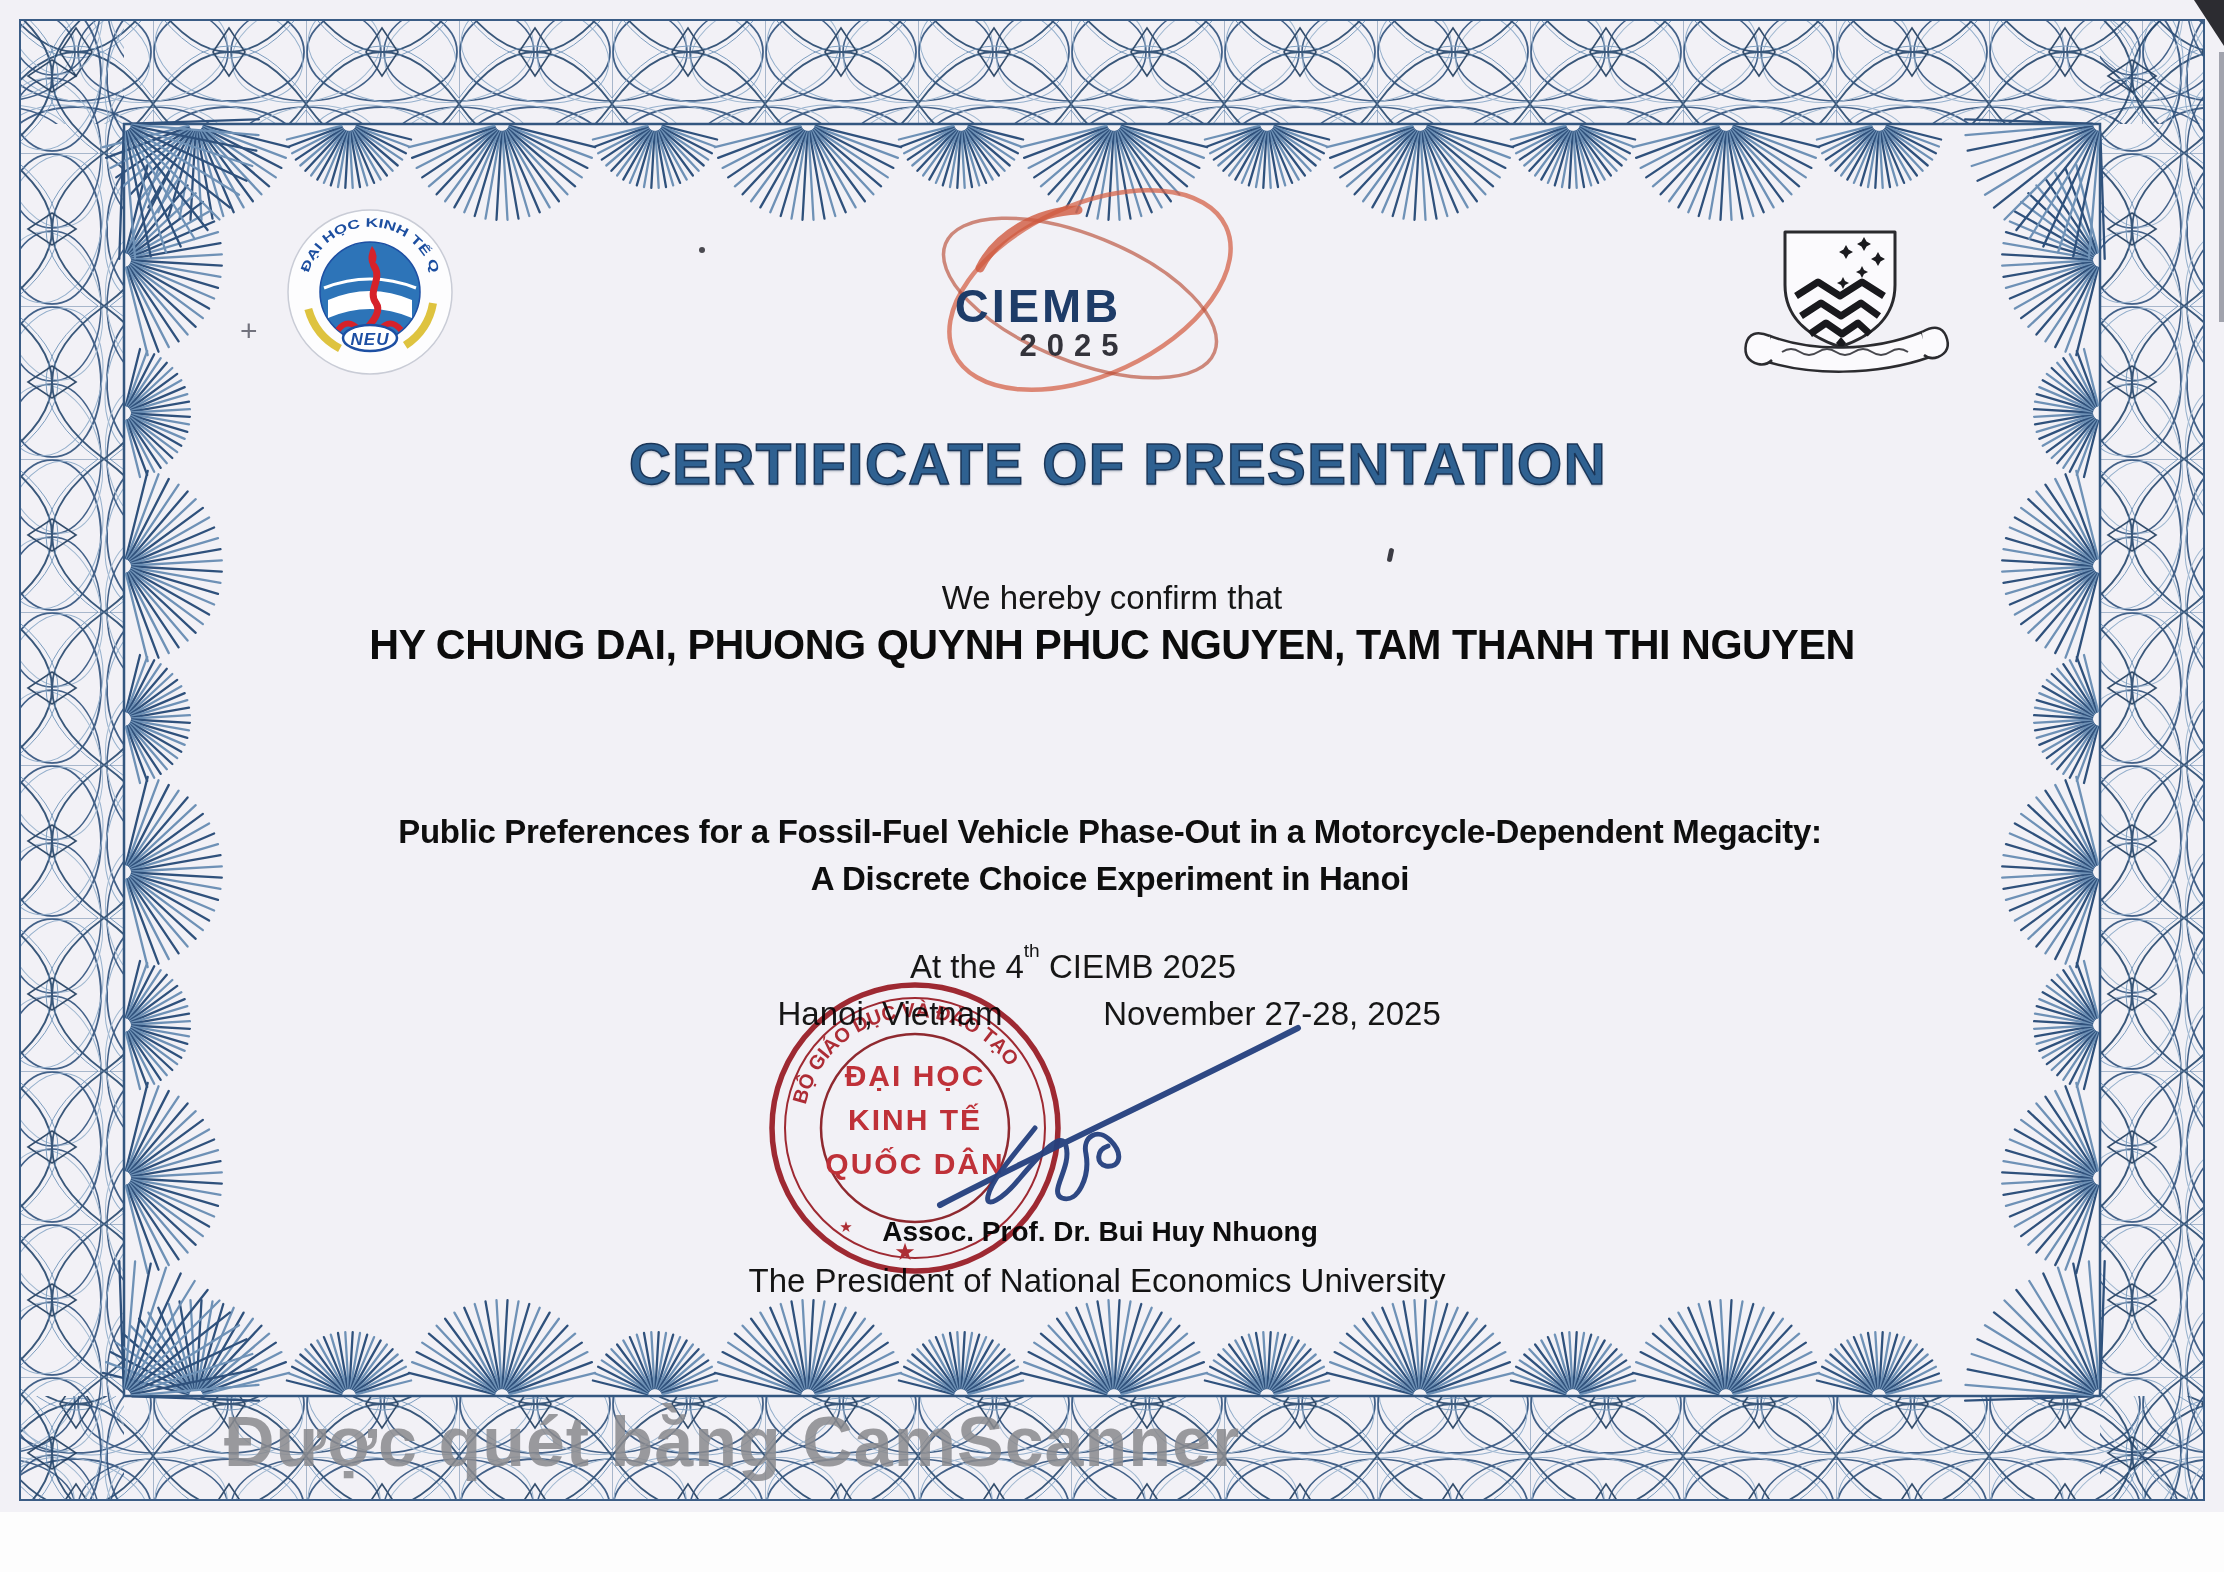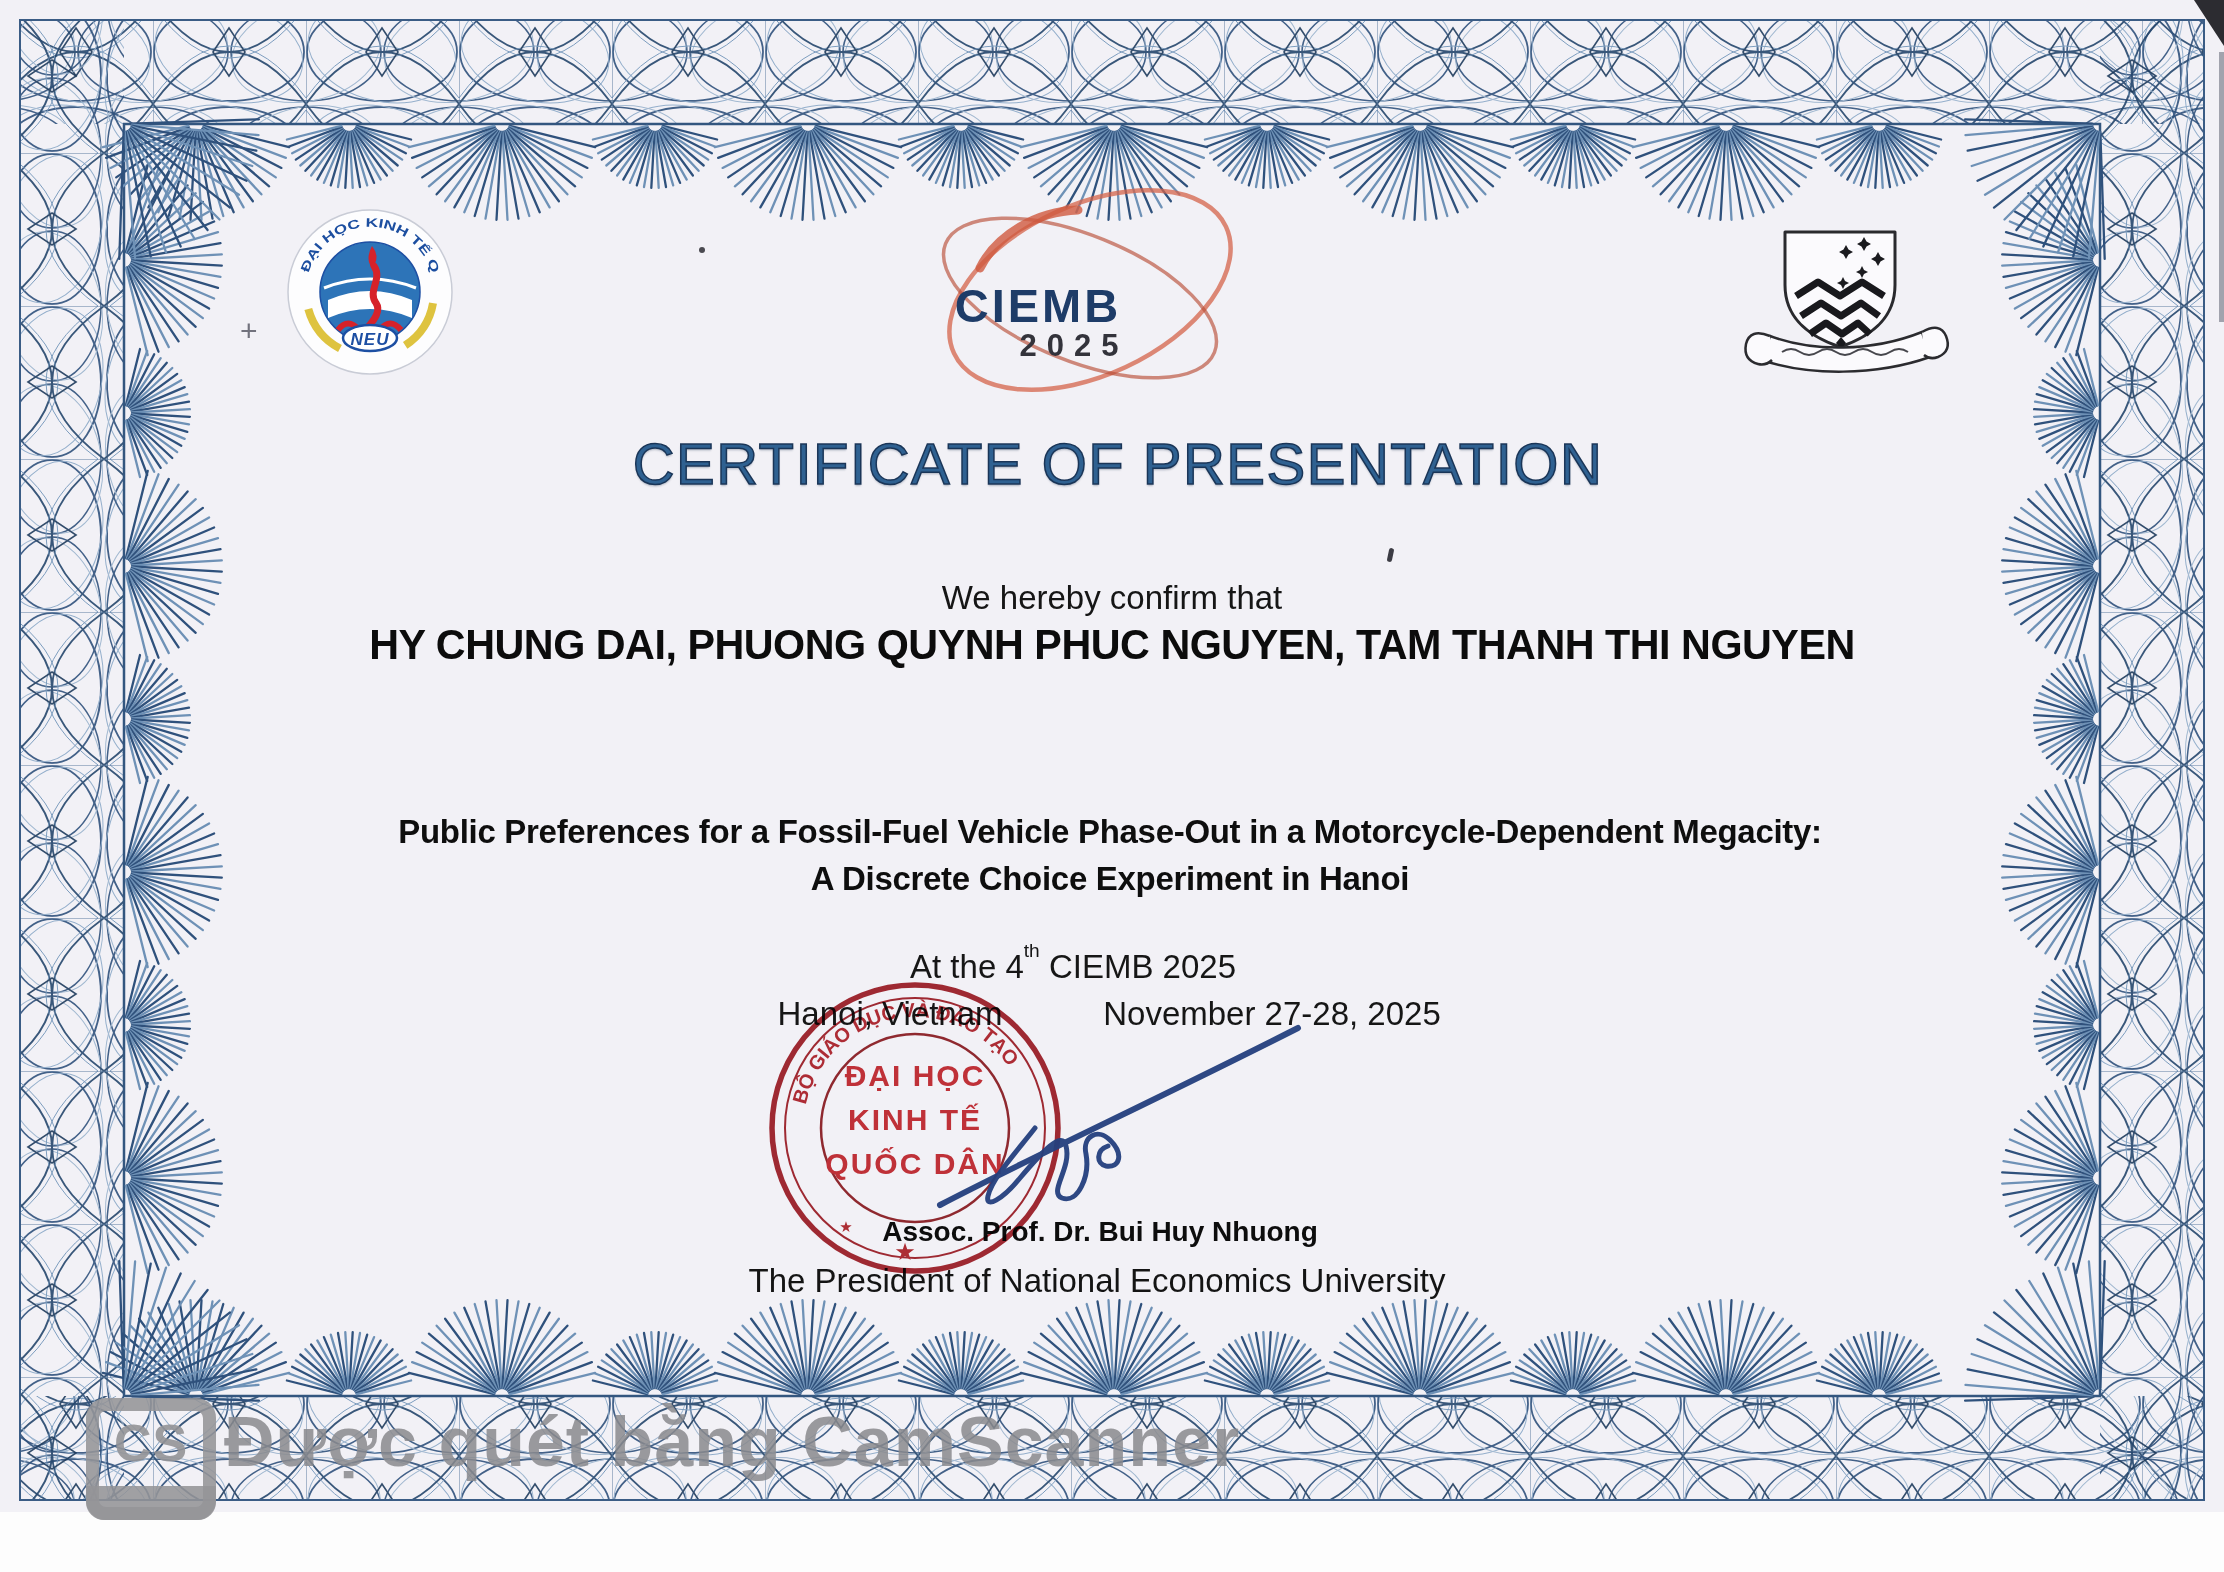--- a/index.html
+++ b/index.html
@@ -4,21 +4,21 @@
 <style>
   html,body{margin:0;padding:0;background:#ffffff;}
   body{width:2224px;height:1572px;overflow:hidden;position:relative;
        font-family:"Liberation Sans","DejaVu Sans",sans-serif;}
   #stage{position:absolute;inset:0;width:2224px;height:1572px;}
   .paper{position:absolute;left:0;top:0;width:2224px;height:1512px;background:#f2f1f6;z-index:0;}
   .bottom-strip{position:absolute;left:0;top:1512px;width:2224px;height:60px;background:#fdfdfd;z-index:0;}
   svg.layer{position:absolute;left:0;top:0;z-index:1;}
   #logos{z-index:2;}
   .txt{position:absolute;white-space:nowrap;transform:translateX(-50%);z-index:3;color:#161616;}
-  .cert-title{font-size:58px;font-weight:400;letter-spacing:1.5px;color:#2f6191;
+  .cert-title{font-size:58px;font-weight:700;letter-spacing:1.5px;color:#2f6191;
       -webkit-text-stroke:1.5px #1a3557;text-shadow:0 2px 2px rgba(25,45,75,.28);}
   .confirm{font-size:33px;}
   .names{font-size:43px;font-weight:800;color:#0c0c0c;letter-spacing:-.5px;
       transform:translateX(-50%) scaleX(.96);}
   .gave{font-size:33px;}
   .ptitle{font-size:34px;font-weight:700;color:#0e0e0e;letter-spacing:-.3px;
       transform:translateX(-50%) scaleX(.97);}
   .atline{font-size:33px;}
   .atline sup{font-size:.58em;position:relative;top:-.45em;}
   .locdate{font-size:33px;}
@@ -1159,19 +1159,15 @@
                C 1124 1154 1120 1168 1106 1166 C 1096 1164 1096 1150 1108 1146" stroke-width="5"></path>
     </g>
   </svg>
 
   <div class="reg-mark">+</div>
   <div class="speck"></div>
   <div class="speck2"></div>
   <div class="corner-wedge"></div>
   <div class="edge-line"></div>
 
-  <div class="watermark cs-icon">
-    <span class="cs-label">CS</span>
-    <span class="cs-bar"></span>
-  </div>
   <div class="watermark cs-text">Được quét bằng CamScanner</div>
 
 </div>
 
 </body></html>

